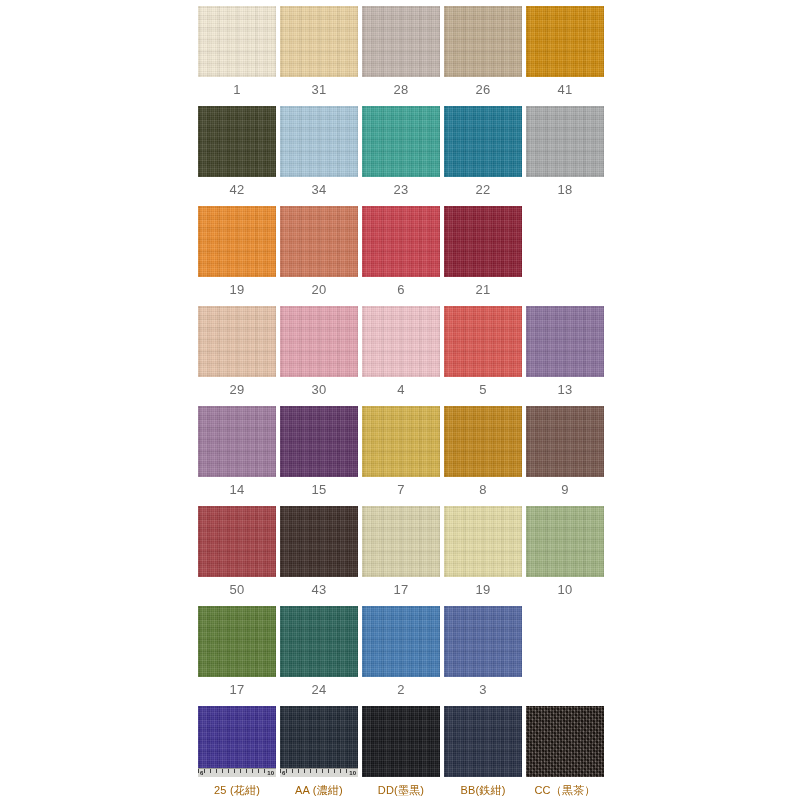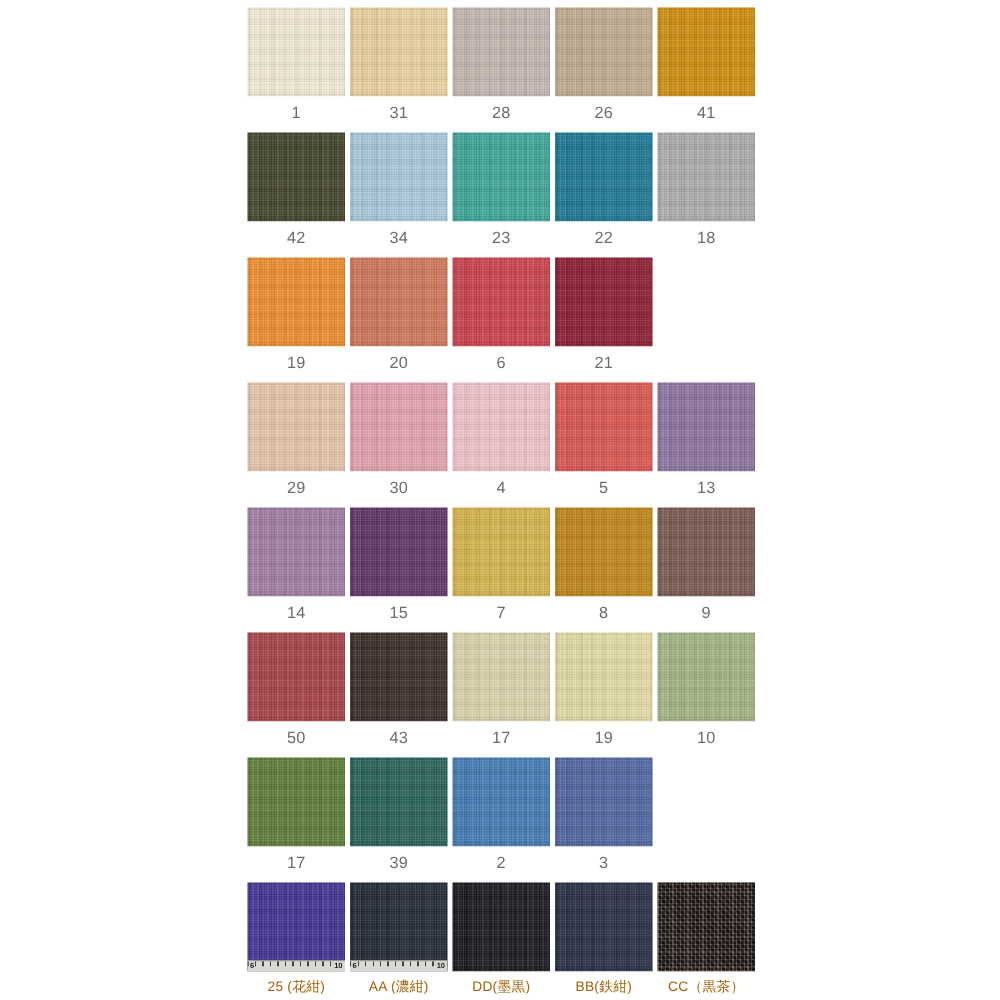--- a/index.html
+++ b/index.html
@@ -281,21 +281,21 @@
           <div class="swatch-label">10</div>
         </div>
       </div>
       <div class="swatch-row">
         <div class="swatch-cell">
           <div class="swatch-chip" style="background-color: rgb(91, 122, 52);"></div>
           <div class="swatch-label">17</div>
         </div>
         <div class="swatch-cell">
           <div class="swatch-chip" style="background-color: rgb(39, 97, 87);"></div>
-          <div class="swatch-label">39</div>
+          <div class="swatch-label">24</div>
         </div>
         <div class="swatch-cell">
           <div class="swatch-chip" style="background-color: rgb(65, 121, 178);"></div>
           <div class="swatch-label">2</div>
         </div>
         <div class="swatch-cell">
           <div class="swatch-chip" style="background-color: rgb(82, 101, 160);"></div>
           <div class="swatch-label">3</div>
         </div>
       </div>

